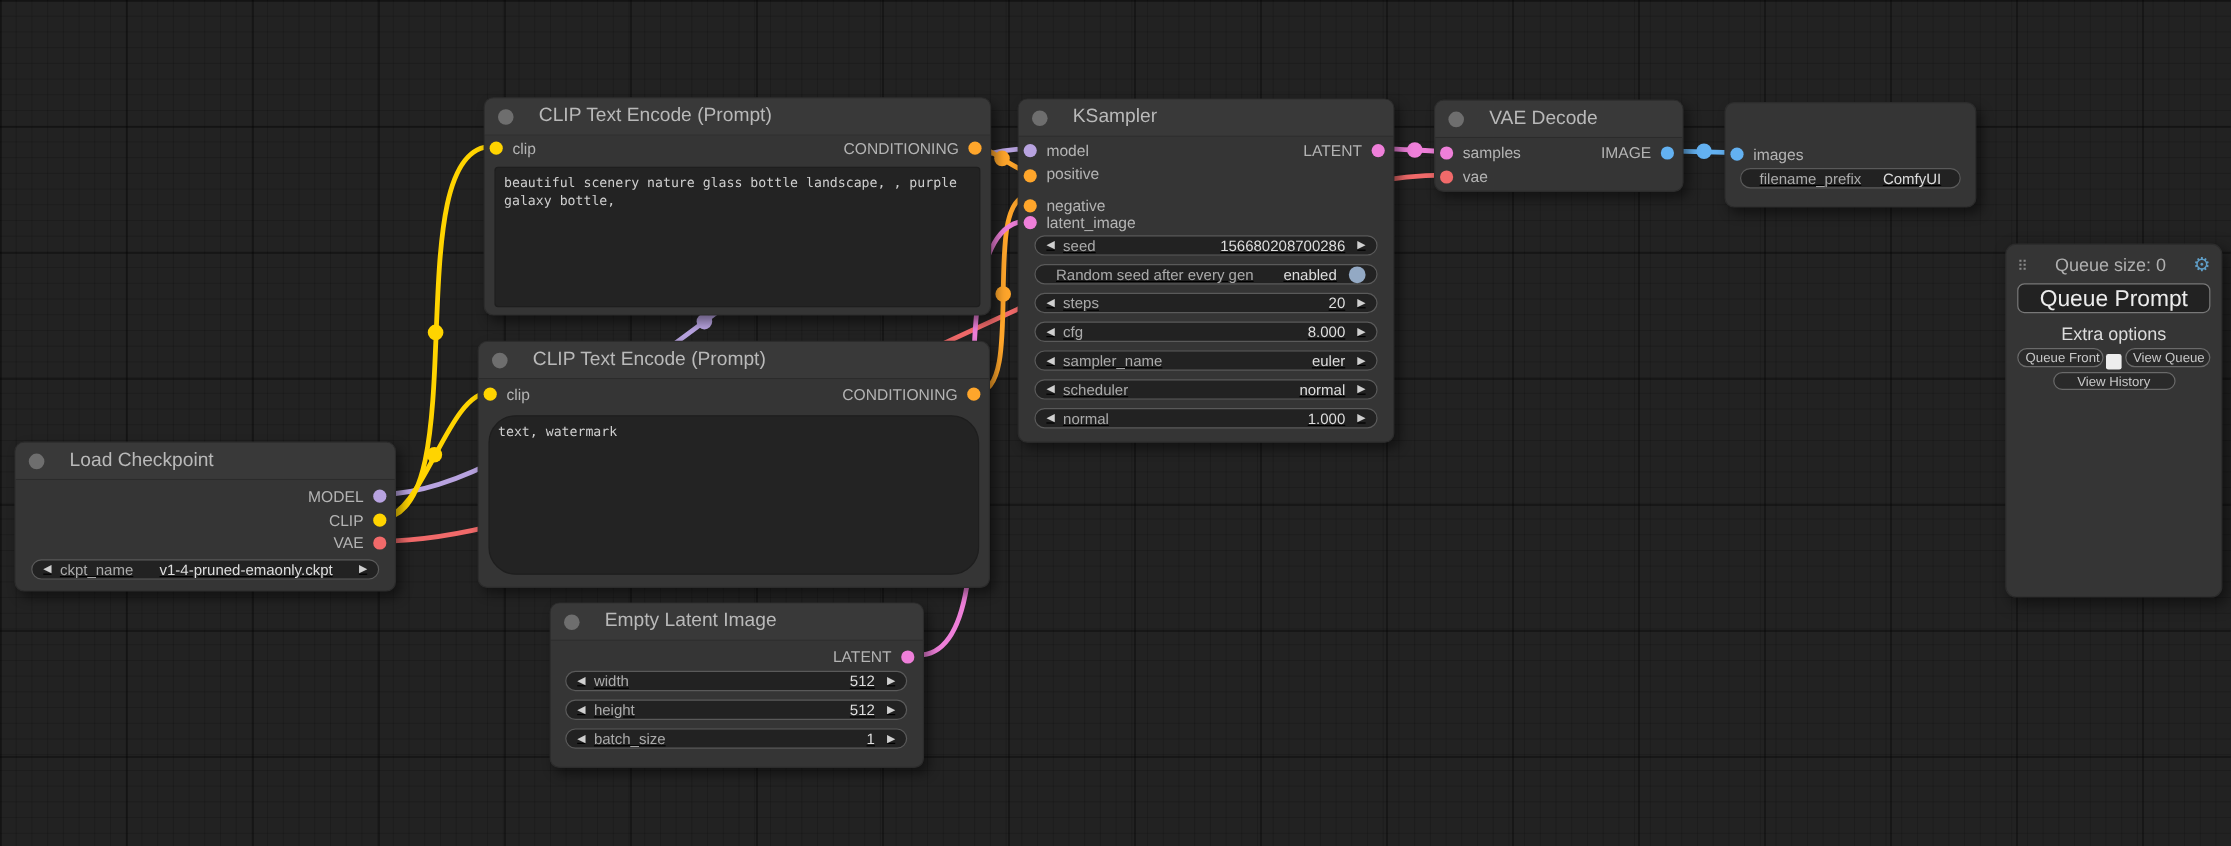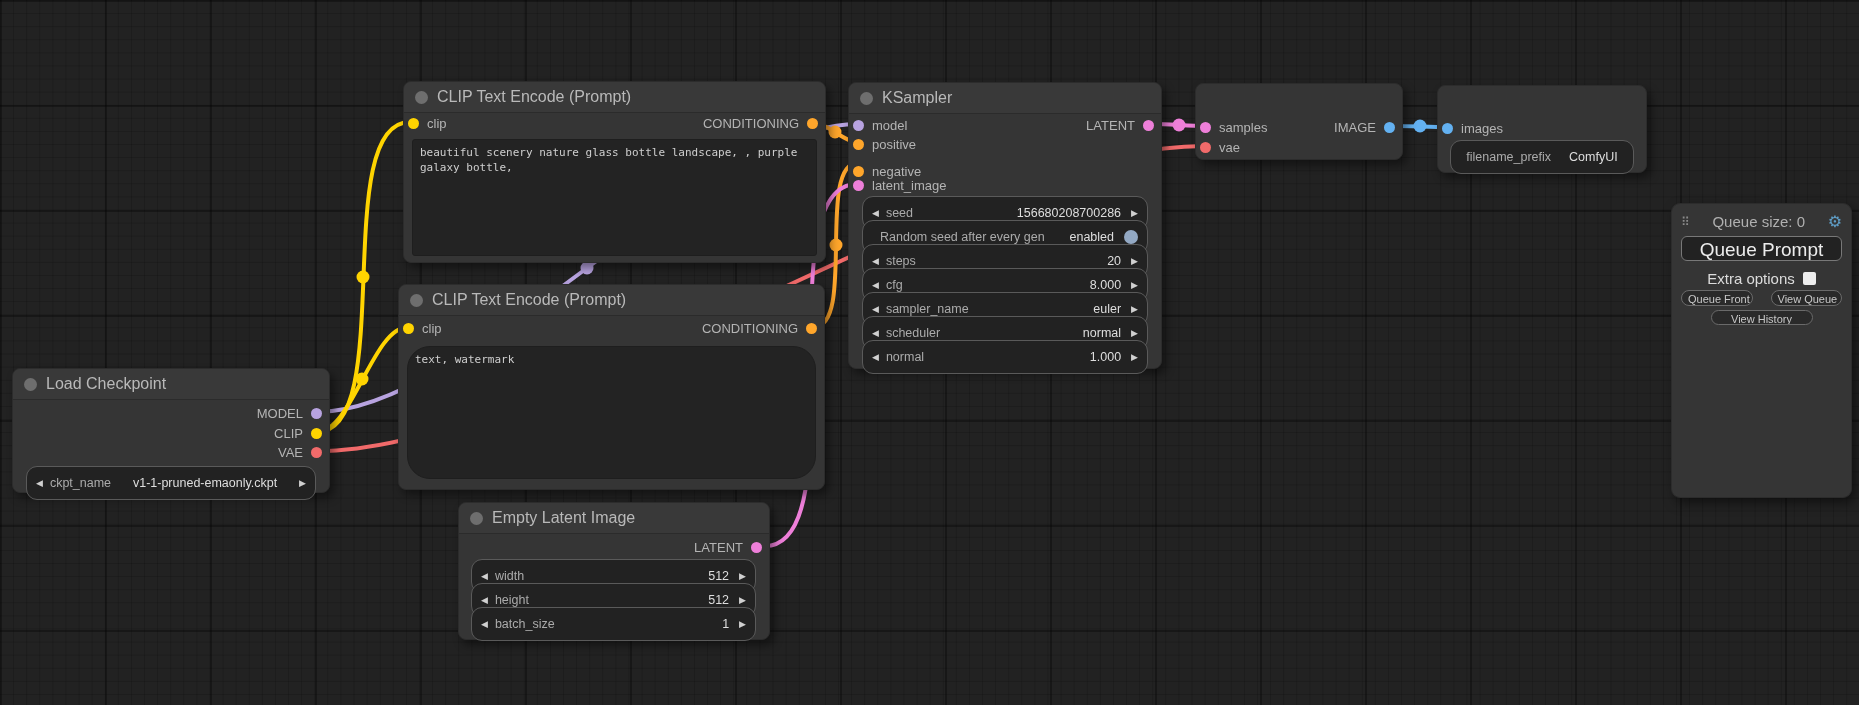--- a/index.html
+++ b/index.html
@@ -12,33 +12,33 @@
       linear-gradient(90deg, rgba(0,0,0,.32) 0 2px, transparent 2px),
       linear-gradient(rgba(0,0,0,.16) 0 1px, transparent 1px),
       linear-gradient(90deg, rgba(0,0,0,.16) 0 1px, transparent 1px);
     background-size:105px 105px,105px 105px,13.1px 13.1px,13.1px 13.1px;
   }
   #wires{position:absolute;left:0;top:0;z-index:1;}
   #wires path{fill:none;stroke-width:4;stroke-linecap:round;}
 
   .node{position:absolute;z-index:2;background:#353535;border:1px solid #2c2c2c;
         border-radius:8px;box-shadow:4px 5px 10px rgba(0,0,0,.45);box-sizing:border-box;}
-  .ntitle{height:30px;display:flex;align-items:center;gap:9px;padding:0 11px;
+  .ntitle{height:30px;display:flex;align-items:center;gap:21px;padding:0 11px;
           background:#393939;border-bottom:1px solid #2b2b2b;border-radius:7px 7px 0 0;}
   .tdot{width:13px;height:13px;border-radius:50%;background:#6e6e6e;flex:none;}
   .ttext{color:#b9b9b9;font-size:16px;white-space:nowrap;}
 
   .port{position:absolute;height:16px;display:flex;align-items:center;gap:8px;font-size:13px;color:#b4b4b4;white-space:nowrap;}
   .port.in{left:4px;}
   .port.out{right:7px;flex-direction:row;}
   .pdot{width:11px;height:11px;border-radius:50%;flex:none;}
 
-  .widget{position:absolute;left:13px;right:13px;height:34px;background:#222;
+  .widget{position:absolute;left:13px;right:13px;height:17px;background:#222;
           border:1px solid #5a5a5a;border-radius:11px;display:flex;align-items:center;
-          padding:0 9px;box-sizing:border-box;font-size:12.5px;gap:7px;}
+          padding:0 9px;box-sizing:border-box;font-size:12.5px;gap:7px;text-decoration:underline;}
   .warrow{color:#d0d0d0;font-size:9px;flex:none;line-height:21px;}
   .wlabel{color:#ababab;}
   .wvalue{flex:1;text-align:right;color:#dedede;margin-right:3px;white-space:nowrap;}
   .wvalue.centered{text-align:center;margin:0;}
   .toggle{width:14px;height:14px;border-radius:50%;flex:none;}
 
   .prompt{position:absolute;left:8px;right:8px;background:#232323;border:1px solid #1e1e1e;
           border-radius:3px;color:#cfcfcf;font-family:"DejaVu Sans Mono",monospace;
           font-size:11px;line-height:15px;padding:5px 7px;resize:none;box-sizing:border-box;outline:none;}
 
@@ -46,22 +46,22 @@
   .queue-panel{position:absolute;left:1671px;top:203px;width:181px;height:295px;z-index:3;
                background:#353535;border:1px solid #2c2c2c;border-radius:9px;
                box-shadow:4px 5px 12px rgba(0,0,0,.5);padding:7px 9px;box-sizing:border-box;}
   .qp-header{display:flex;align-items:center;justify-content:space-between;height:21px;margin-bottom:4px;}
   .qp-handle{color:#8a8a8a;font-size:12px;cursor:move;}
   .qp-size{color:#b0b0b0;font-size:15px;}
   .qp-gear{font-size:16px;line-height:16px;cursor:pointer;}
   .btn-big{display:block;width:100%;height:25px;background:#222;border:1px solid #787878;
            border-radius:6px;color:#ececec;font-size:19px;line-height:23px;text-align:center;
            box-sizing:border-box;cursor:pointer;font-family:"Liberation Sans",sans-serif;}
-  .extra-row{display:flex;align-items:center;justify-content:center;gap:8px;margin-top:9px;height:16px;
-             font-size:15px;color:#dcdcdc;}
+  .extra-row{display:flex;align-items:center;gap:8px;margin-top:9px;height:16px;
+             font-size:15px;color:#dcdcdc;flex-direction:column;}
   .checkbox{width:13px;height:13px;background:#ededed;border-radius:2px;flex:none;cursor:pointer;}
   .small-row{display:flex;gap:18px;margin-top:4px;}
   .btn-small{flex:1;height:16px;background:#2a2a2a;border:1px solid #6a6a6a;border-radius:9px;
              color:#c8c8c8;font-size:11px;line-height:14px;text-align:center;box-sizing:border-box;cursor:pointer;
              font-family:"Liberation Sans",sans-serif;white-space:nowrap;overflow:hidden;}
   .vh-row{display:flex;justify-content:center;margin-top:4px;}
   .vh-row .btn-small{flex:none;width:102px;height:15px;}
   .action-group{margin-top:13px;}
   .btn-big.action{height:25px;margin-bottom:5px;border-color:#606060;font-size:18px;color:#dedede;}
 </style>
@@ -102,21 +102,21 @@
     <span>CLIP</span>
     <span class="pdot" style="background: rgb(255, 212, 0);"></span>
   </div>
   <div class="port out" style="top:75px;">
     <span>VAE</span>
     <span class="pdot" style="background: rgb(241, 106, 106);"></span>
   </div>
   <div class="widget" style="top:97px;">
     <span class="warrow">◀</span>
     <span class="wlabel">ckpt_name</span>
-    <span class="wvalue centered">v1-1-pruned-emaonly.ckpt</span>
+    <span class="wvalue centered">v1-4-pruned-emaonly.ckpt</span>
     <span class="warrow">▶</span>
   </div>
 </div>
 
 <div class="node" style="left:403px;top:81px;width:423px;height:182px;">
   <div class="ntitle">
     <span class="tdot"></span>
     <span class="ttext">CLIP Text Encode (Prompt)</span>
   </div>
   <div class="port in" style="top:33px;">
@@ -148,21 +148,21 @@
 
 <div class="node" style="left:848px;top:82px;width:314px;height:287px;">
   <div class="ntitle">
     <span class="tdot"></span>
     <span class="ttext">KSampler</span>
   </div>
   <div class="port in" style="top:34px;">
     <span class="pdot" style="background: rgb(184, 163, 224);"></span>
     <span>model</span>
   </div>
-  <div class="port in" style="top:53px;">
+  <div class="port in" style="top:53px;align-items:flex-end;">
     <span class="pdot" style="background: rgb(255, 166, 43);"></span>
     <span>positive</span>
   </div>
   <div class="port in" style="top:80px;">
     <span class="pdot" style="background: rgb(255, 166, 43);"></span>
     <span>negative</span>
   </div>
   <div class="port in" style="top:94px;">
     <span class="pdot" style="background: rgb(238, 127, 217);"></span>
     <span>latent_image</span>
@@ -209,20 +209,24 @@
   </div>
   <div class="widget" style="top:257px;">
     <span class="warrow">◀</span>
     <span class="wlabel">normal</span>
     <span class="wvalue">1.000</span>
     <span class="warrow">▶</span>
   </div>
 </div>
 
 <div class="node" style="left:1195px;top:83px;width:208px;height:77px;">
+  <div class="ntitle">
+    <span class="tdot"></span>
+    <span class="ttext">VAE Decode</span>
+  </div>
   <div class="port in" style="top:35px;">
     <span class="pdot" style="background: rgb(238, 127, 217);"></span>
     <span>samples</span>
   </div>
   <div class="port in" style="top:55px;">
     <span class="pdot" style="background: rgb(241, 106, 106);"></span>
     <span>vae</span>
   </div>
   <div class="port out" style="top:35px;">
     <span>IMAGE</span>

